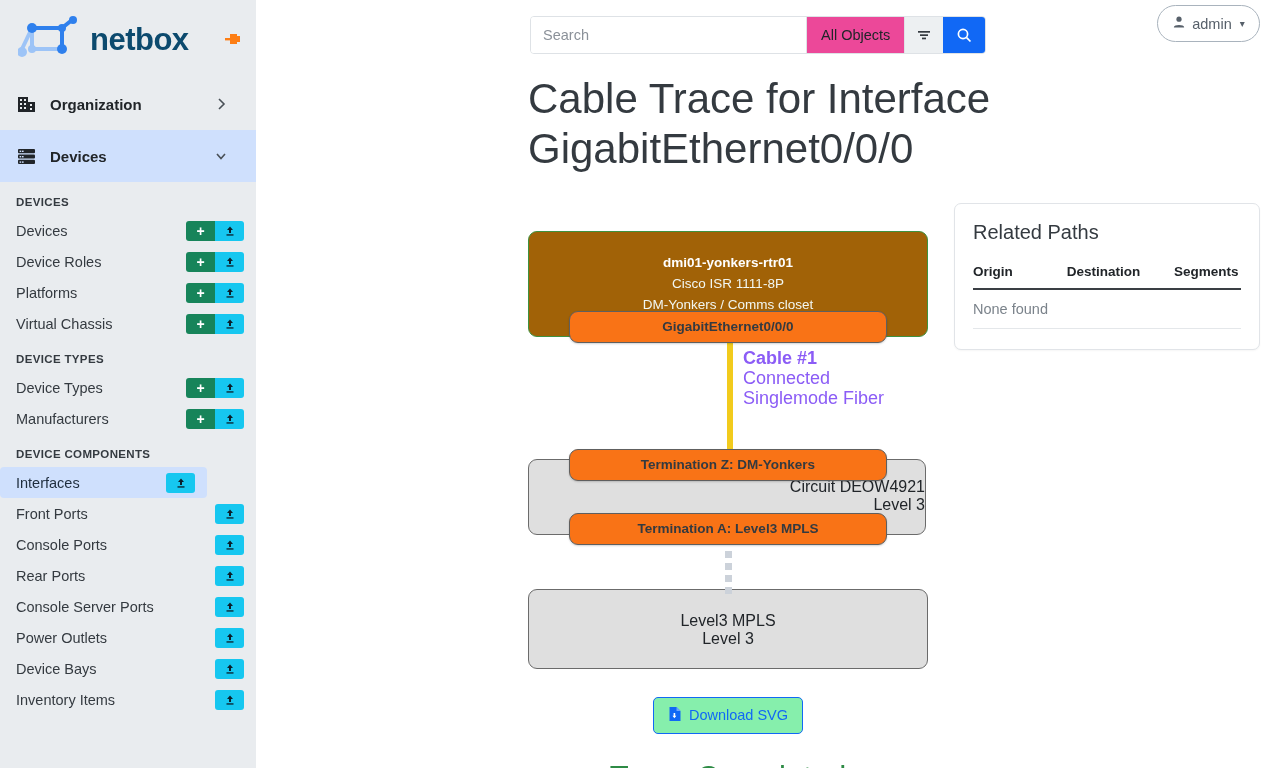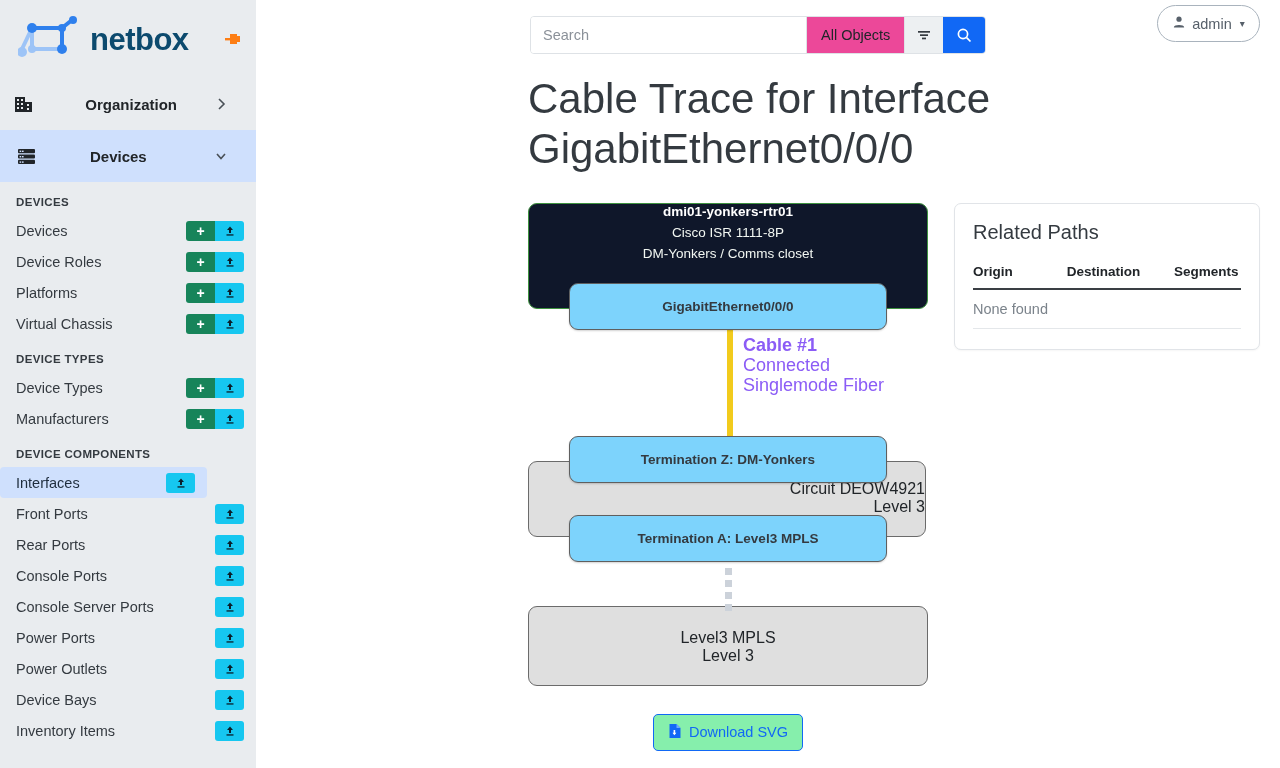--- a/index.html
+++ b/index.html
@@ -43,21 +43,20 @@
 
   .nav-group-top {
     display: flex; align-items: center;
     height: 52px;
     padding: 0 29px 0 12px;
     cursor: pointer;
     font-size: 15px;
     font-weight: 700;
     color: #212529;
     background: #e9ecef;
-    gap: 40px;
   }
   .nav-group-top.active { background: #cfe0fd; }
   .nav-group-top .ng-icon { width: 28px; display: flex; justify-content: center; color: #212529; }
   .nav-group-top .ng-label { margin-left: 10px; flex: 1; font-weight: 700; }
   .nav-group-top .ng-caret { color: #495057; font-size: 13px; display:flex; align-items:center;}
 
   .nav-section-header {
     font-size: 11.5px;
     font-weight: 700;
     letter-spacing: 0.35px;
@@ -198,32 +197,34 @@
     border: 1px solid #6b6b6b;
     border-radius: 9px;
     text-align: center;
     font-size: 13.5px;
     color: #343a40;
   }
   .node .n-title { font-weight: 700; font-size: 13.5px; }
   .node .n-sub { font-weight: 400; font-size: 13.5px; margin-top: 6px; }
 
   .device-node {
-    background: #0f172a;
+    background: #a16207;
     border-color: #3e923f;
     color: #ffffff;
     height: 106px;
+    padding-top: 23px;
+    margin-top: 28px;
   }
   .device-node .n-title { color: #ffffff; }
   .device-node .n-sub { color: #f2f7f2; }
 
   .term-node {
-    background: #7dd3fc;
+    background: #f97316;
     border-color: #5f5f5f;
-    height: 47px;
+    height: 32px;
     display: flex; align-items: center; justify-content: center;
     width: 318px;
     margin: 0 auto;
     box-shadow: 0 1px 2px rgba(0,0,0,0.18);
   }
   .term-node .n-title { font-weight: 700; }
 
   .iface-node { margin-top: -26px; position: relative; z-index: 3; }
 
   .cable-block {
@@ -511,54 +512,43 @@
       <span class="nav-btns">
         <button class="btn-mini btn-import only">
           <svg width="12" height="12" viewBox="0 0 12 12">
               <path d="M6 1.5 L9 5 H7 V8 H5 V5 H3 Z" fill="#0b1f2a"></path>
               <rect x="2.5" y="9.3" width="7" height="1.3" fill="#0b1f2a"></rect>
             </svg>
         </button>
       </span>
     </div>
     <div class="nav-item">
+      <span class="ni-label">Console Ports</span>
+      <span class="nav-btns">
+        <button class="btn-mini btn-import only">
+          <svg width="12" height="12" viewBox="0 0 12 12">
+              <path d="M6 1.5 L9 5 H7 V8 H5 V5 H3 Z" fill="#0b1f2a"></path>
+              <rect x="2.5" y="9.3" width="7" height="1.3" fill="#0b1f2a"></rect>
+            </svg>
+        </button>
+      </span>
+    </div>
+    <div class="nav-item">
       <span class="ni-label">Rear Ports</span>
       <span class="nav-btns">
         <button class="btn-mini btn-import only">
           <svg width="12" height="12" viewBox="0 0 12 12">
               <path d="M6 1.5 L9 5 H7 V8 H5 V5 H3 Z" fill="#0b1f2a"></path>
               <rect x="2.5" y="9.3" width="7" height="1.3" fill="#0b1f2a"></rect>
             </svg>
         </button>
       </span>
     </div>
     <div class="nav-item">
-      <span class="ni-label">Console Ports</span>
-      <span class="nav-btns">
-        <button class="btn-mini btn-import only">
-          <svg width="12" height="12" viewBox="0 0 12 12">
-              <path d="M6 1.5 L9 5 H7 V8 H5 V5 H3 Z" fill="#0b1f2a"></path>
-              <rect x="2.5" y="9.3" width="7" height="1.3" fill="#0b1f2a"></rect>
-            </svg>
-        </button>
-      </span>
-    </div>
-    <div class="nav-item">
       <span class="ni-label">Console Server Ports</span>
-      <span class="nav-btns">
-        <button class="btn-mini btn-import only">
-          <svg width="12" height="12" viewBox="0 0 12 12">
-              <path d="M6 1.5 L9 5 H7 V8 H5 V5 H3 Z" fill="#0b1f2a"></path>
-              <rect x="2.5" y="9.3" width="7" height="1.3" fill="#0b1f2a"></rect>
-            </svg>
-        </button>
-      </span>
-    </div>
-    <div class="nav-item">
-      <span class="ni-label">Power Ports</span>
       <span class="nav-btns">
         <button class="btn-mini btn-import only">
           <svg width="12" height="12" viewBox="0 0 12 12">
               <path d="M6 1.5 L9 5 H7 V8 H5 V5 H3 Z" fill="#0b1f2a"></path>
               <rect x="2.5" y="9.3" width="7" height="1.3" fill="#0b1f2a"></rect>
             </svg>
         </button>
       </span>
     </div>
     <div class="nav-item">

